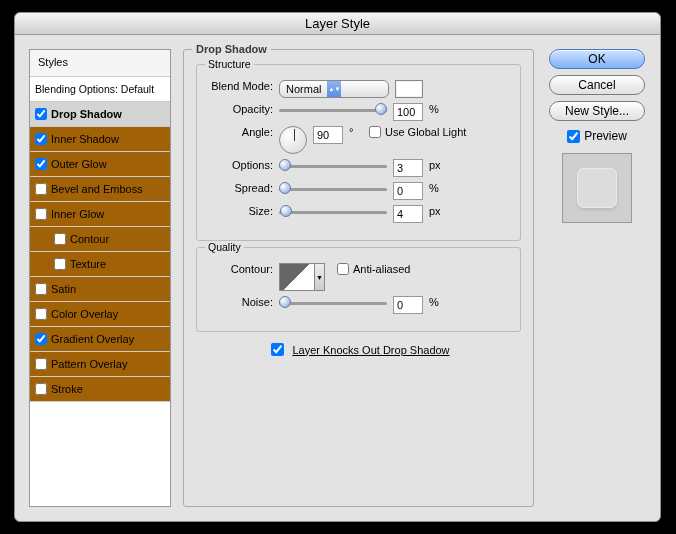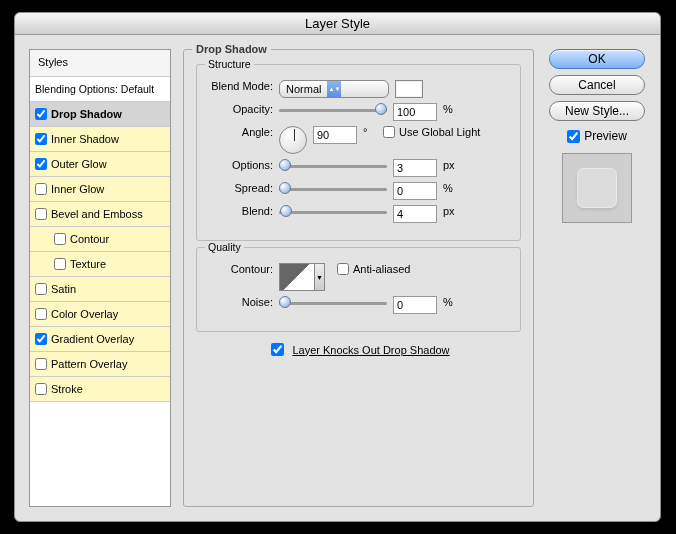--- a/index.html
+++ b/index.html
@@ -36,21 +36,21 @@
   }
   .body {
     display: flex;
     padding: 14px 12px 14px 14px;
     gap: 12px;
     height: calc(100% - 22px);
   }
   
   .styles-panel {
     width: 142px;
-    background: #fef9c3;
+    background: #a16207;
     border: 1px solid #999;
     display: flex;
     flex-direction: column;
     font-size: 11px;
   }
   .styles-header {
     padding: 6px 8px 8px;
     border-bottom: 1px solid #ccc;
     background: #f5f5f5;
   }
@@ -172,21 +172,21 @@
   .slider .thumb {
     position: absolute;
     top: 0;
     width: 12px;
     height: 12px;
     background: radial-gradient(circle at 30% 30%, #fff, #b5c8ea 60%, #6a8fd0);
     border: 1px solid #6a7d9c;
     border-radius: 50%;
   }
   .numbox {
-    width: 44px;
+    width: 30px;
     height: 18px;
     border: 1px solid #999;
     background: #fff;
     font-size: 11px;
     padding: 0 3px;
     text-align: left;
   }
   .unit { font-size: 11px; width: 14px; }
   .angle-dial {
     width: 28px; height: 28px;
@@ -281,25 +281,25 @@
           <div class="styles-item">
             <input type="checkbox" checked="" style="">
             <span>Inner Shadow</span>
           </div>
           <div class="styles-item">
             <input type="checkbox" checked="" style="">
             <span>Outer Glow</span>
           </div>
           <div class="styles-item">
             <input type="checkbox" style="">
+            <span>Bevel and Emboss</span>
+          </div>
+          <div class="styles-item">
+            <input type="checkbox" style="">
             <span>Inner Glow</span>
-          </div>
-          <div class="styles-item">
-            <input type="checkbox" style="">
-            <span>Bevel and Emboss</span>
           </div>
           <div class="styles-item indent">
             <input type="checkbox" style="">
             <span>Contour</span>
           </div>
           <div class="styles-item indent">
             <input type="checkbox" style="">
             <span>Texture</span>
           </div>
           <div class="styles-item">
@@ -377,21 +377,21 @@
             <span class="label">Spread:</span>
             <div class="slider">
               <div class="track"></div>
               <div class="thumb" style="left:0px;"></div>
             </div>
             <input class="numbox" value="0" style="">
             <span class="unit">%</span>
           </div>
 
           <div class="row">
-            <span class="label">Blend:</span>
+            <span class="label">Size:</span>
             <div class="slider">
               <div class="track"></div>
               <div class="thumb" style="left:1px;"></div>
             </div>
             <input class="numbox" value="4" style="">
             <span class="unit">px</span>
           </div>
         </div>
 
         <div class="inner-fieldset">

